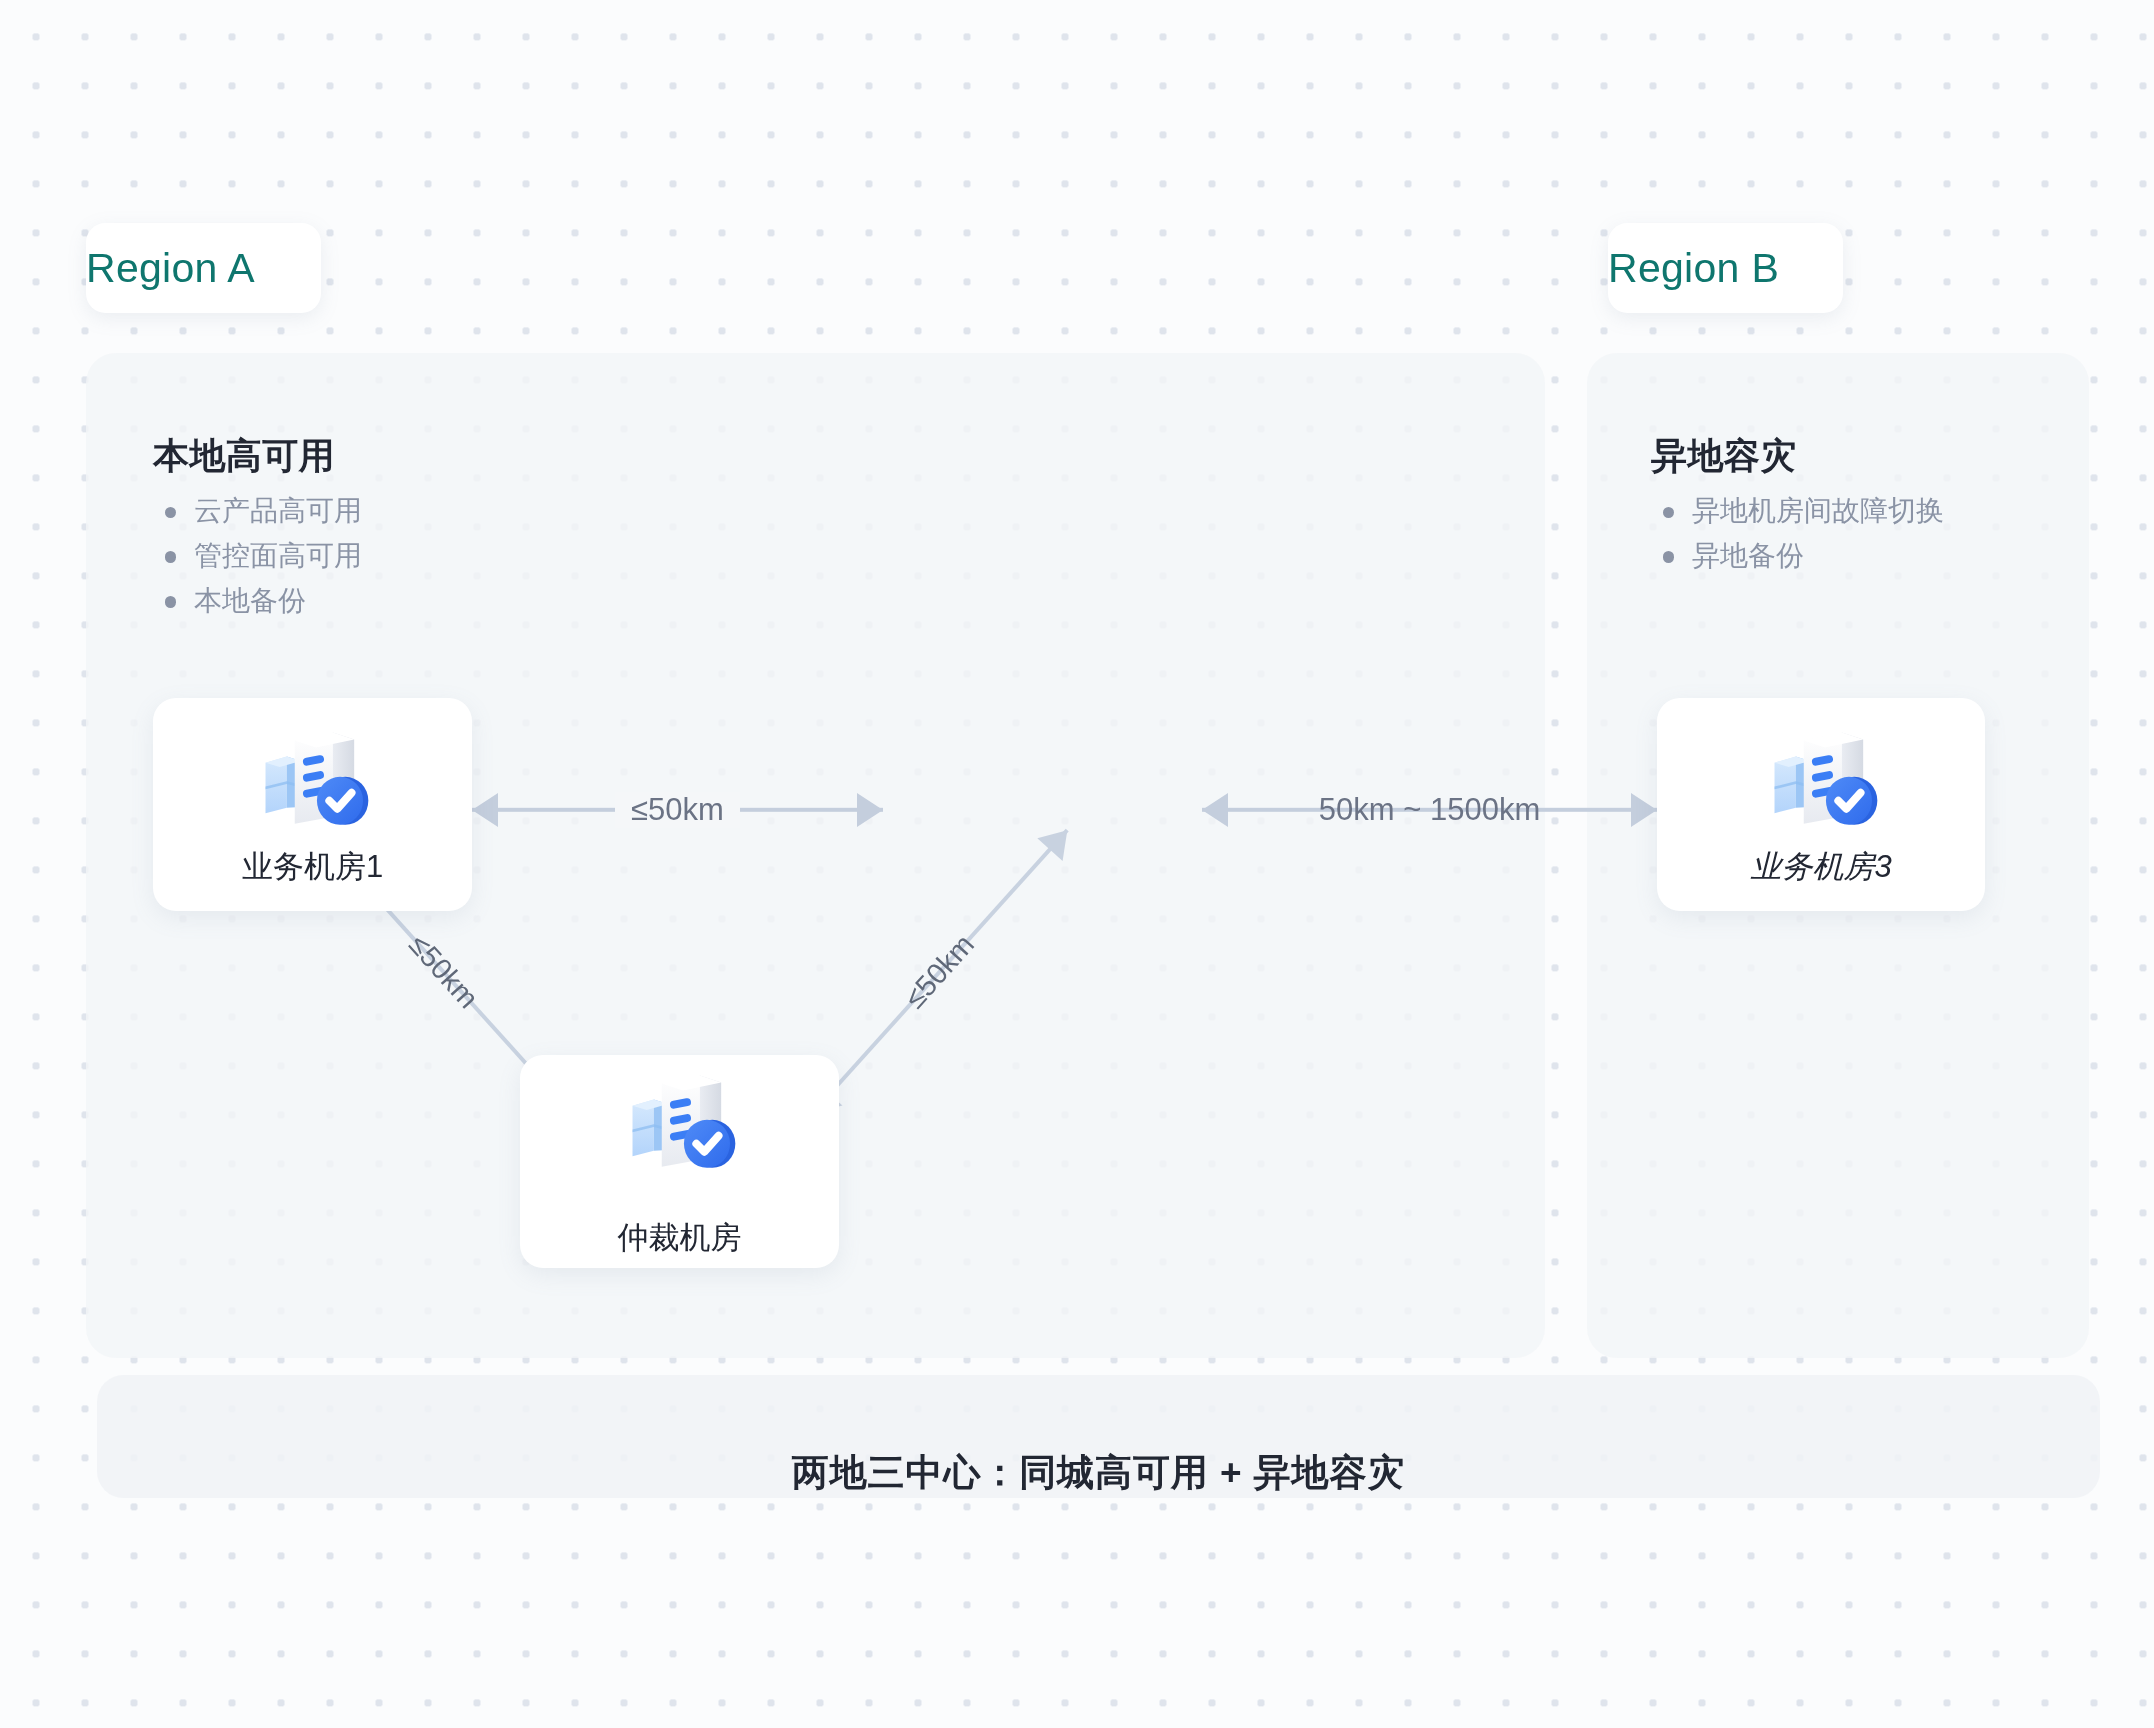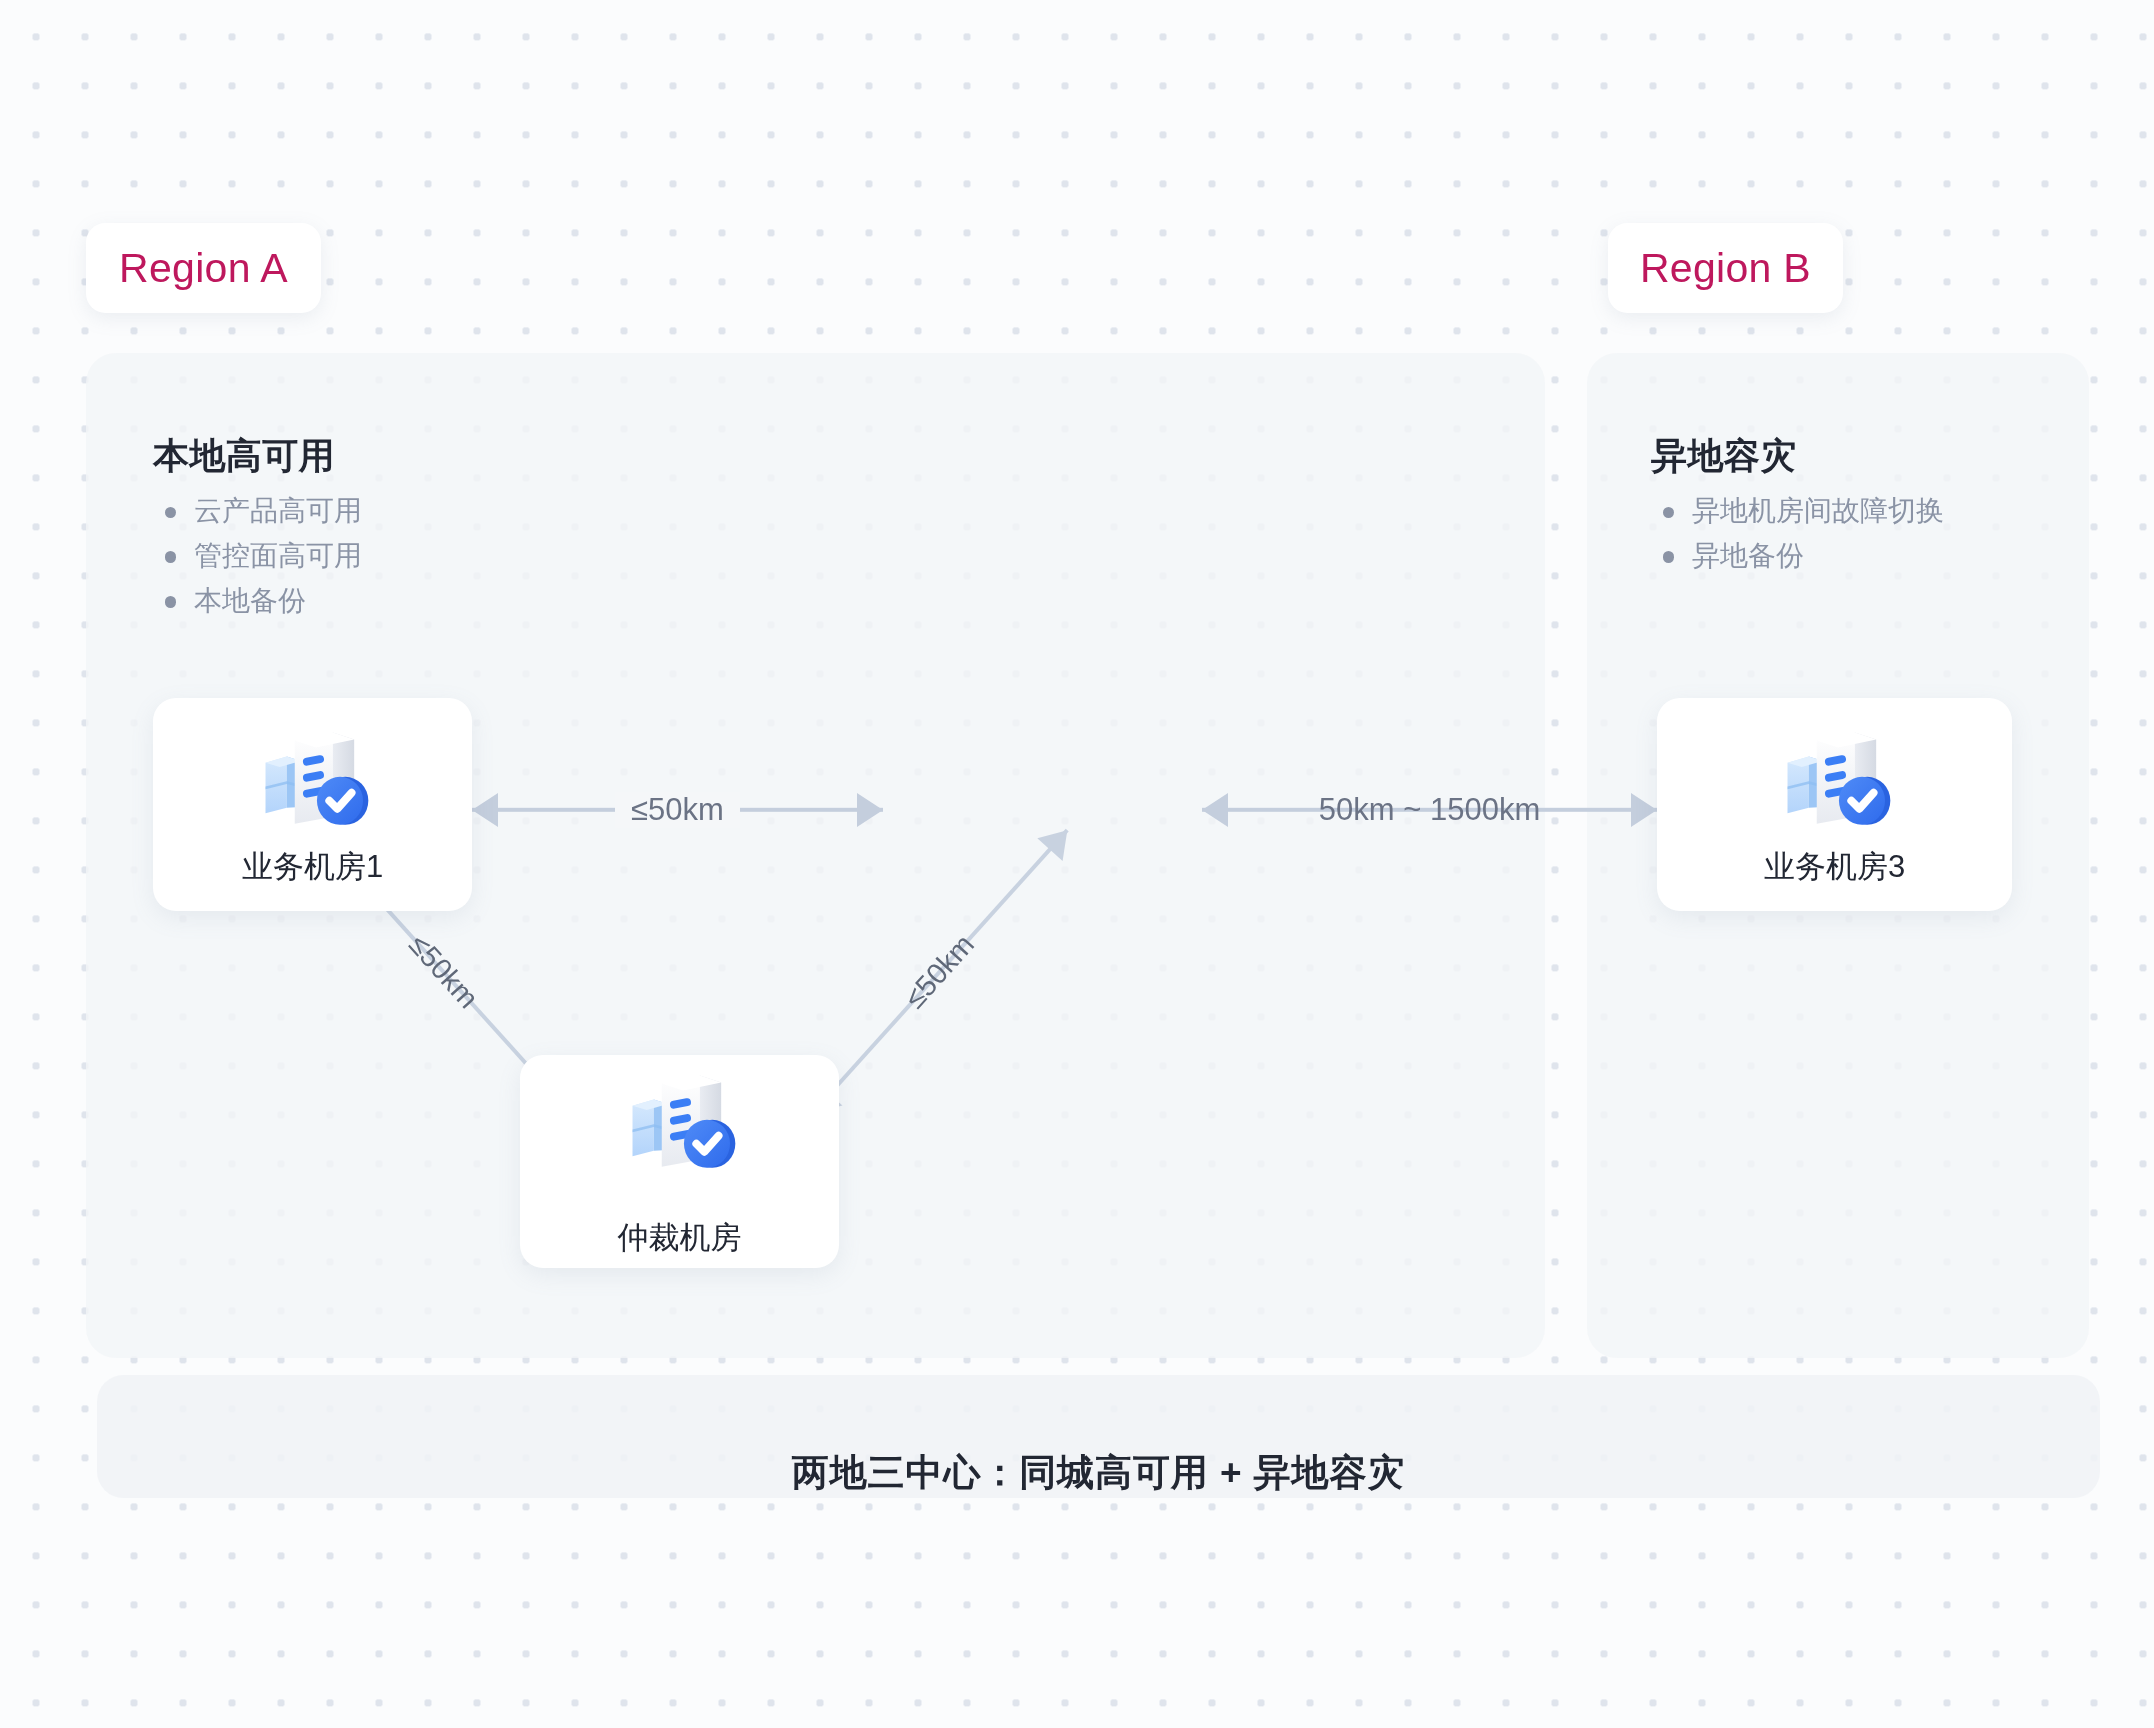--- a/index.html
+++ b/index.html
@@ -21,23 +21,23 @@
   }
 
   
   .region-badge {
     position: absolute;
     background: #ffffff;
     border-radius: 19.5px;
     box-shadow: 0 5.3px 19.5px rgba(125, 140, 165, 0.13);
     display: flex;
     align-items: center;
-    justify-content: center;
+    justify-content: flex-start;
     font-size: 41px;
-    color: #be185d;
+    color: #0f766e;
     letter-spacing: 0.3px;
     z-index: 6;
   }
   #badge-a { left: 86px;  top: 223px; width: 235px; height: 90px; }
   #badge-b { left: 1608px; top: 223px; width: 235px; height: 90px; }
 
   
   .region-panel {
     position: absolute;
     background: rgba(243, 245, 248, 0.80);
@@ -102,21 +102,21 @@
     z-index: 5;
   }
   .dc-card .dc-label {
     font-size: 31px;
     color: #222733;
     margin-top: 8.9px;
     white-space: nowrap;
   }
   #card-dc1 { left: 153px;  top: 698px;  width: 319px; height: 213px; }
   #card-dc2 { left: 883px;  top: 698px;  width: 319px; height: 213px; }
-  #card-dc3 { left: 1657px; top: 698px;  width: 355px; height: 213px; }
+  #card-dc3 { left: 1657px; top: 698px;  width: 328px; height: 213px; font-style: italic; }
   #card-arb { left: 520px;  top: 1055px; width: 319px; height: 213px; gap: 28px; }
 
   .server-icon { width: 133px; height: 117px; display: block; }
 
   
   .conn {
     position: absolute;
     z-index: 3;
     display: flex;
     align-items: center;

